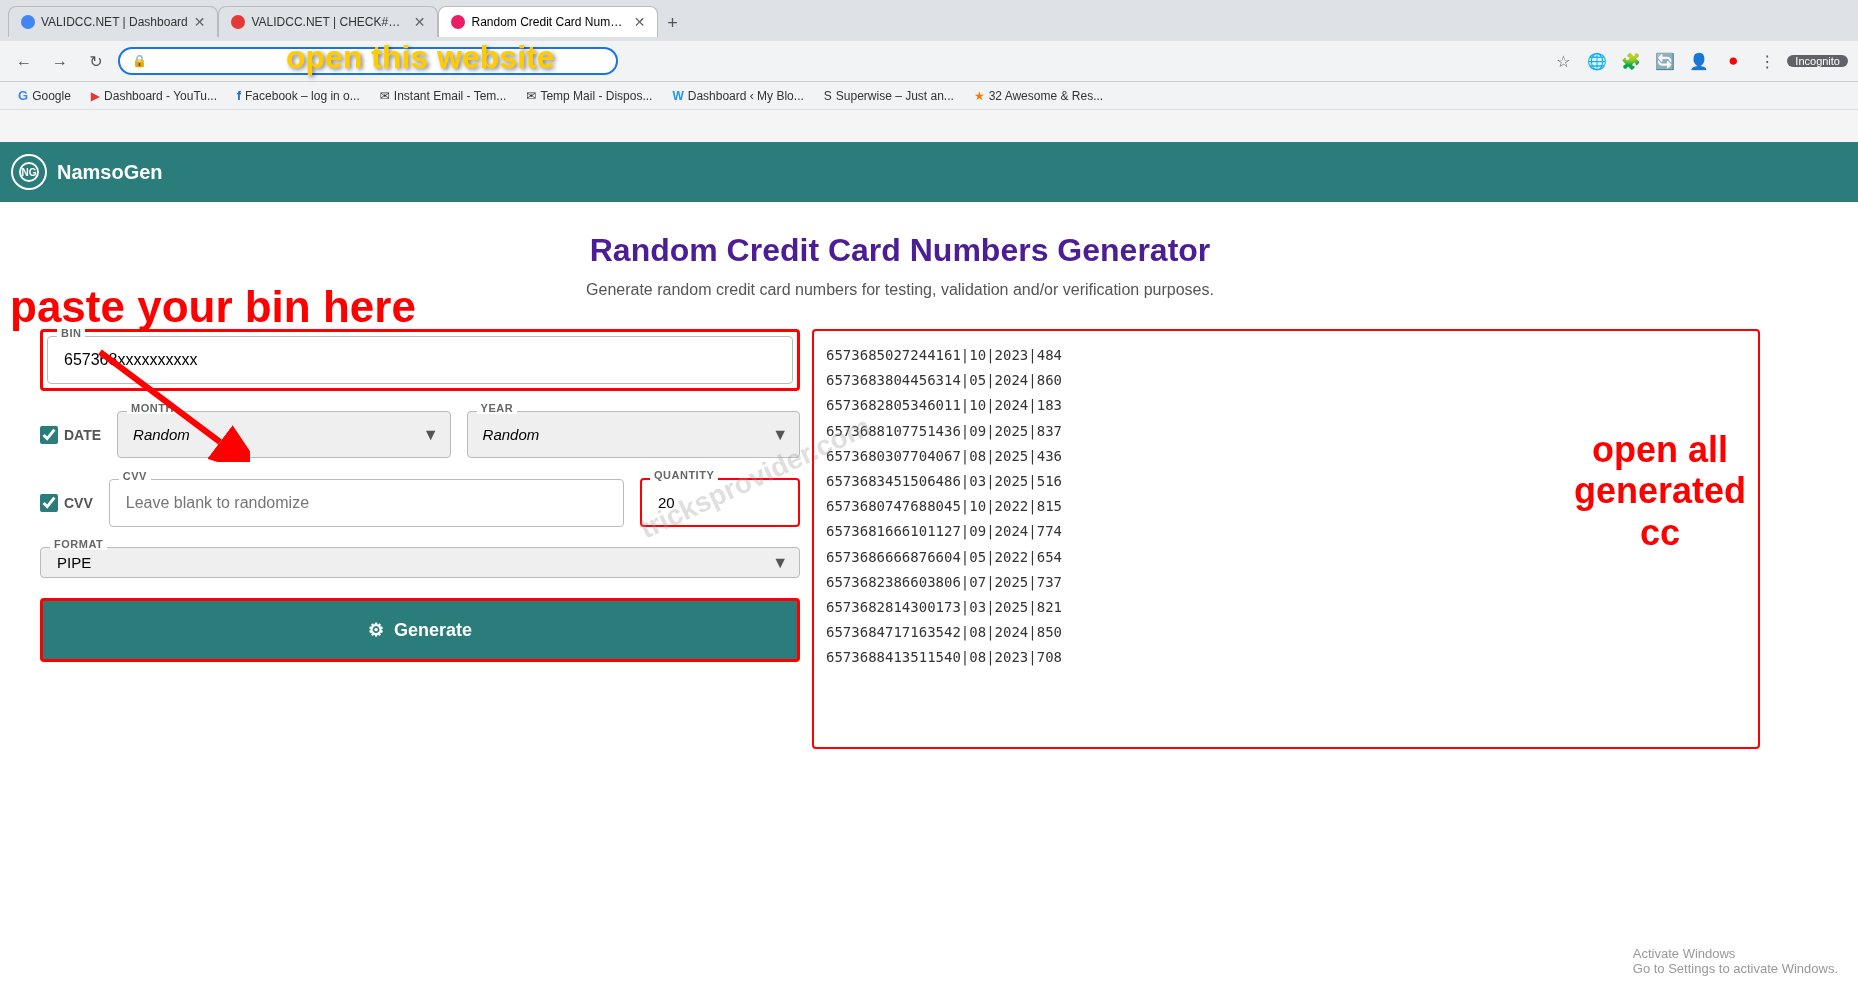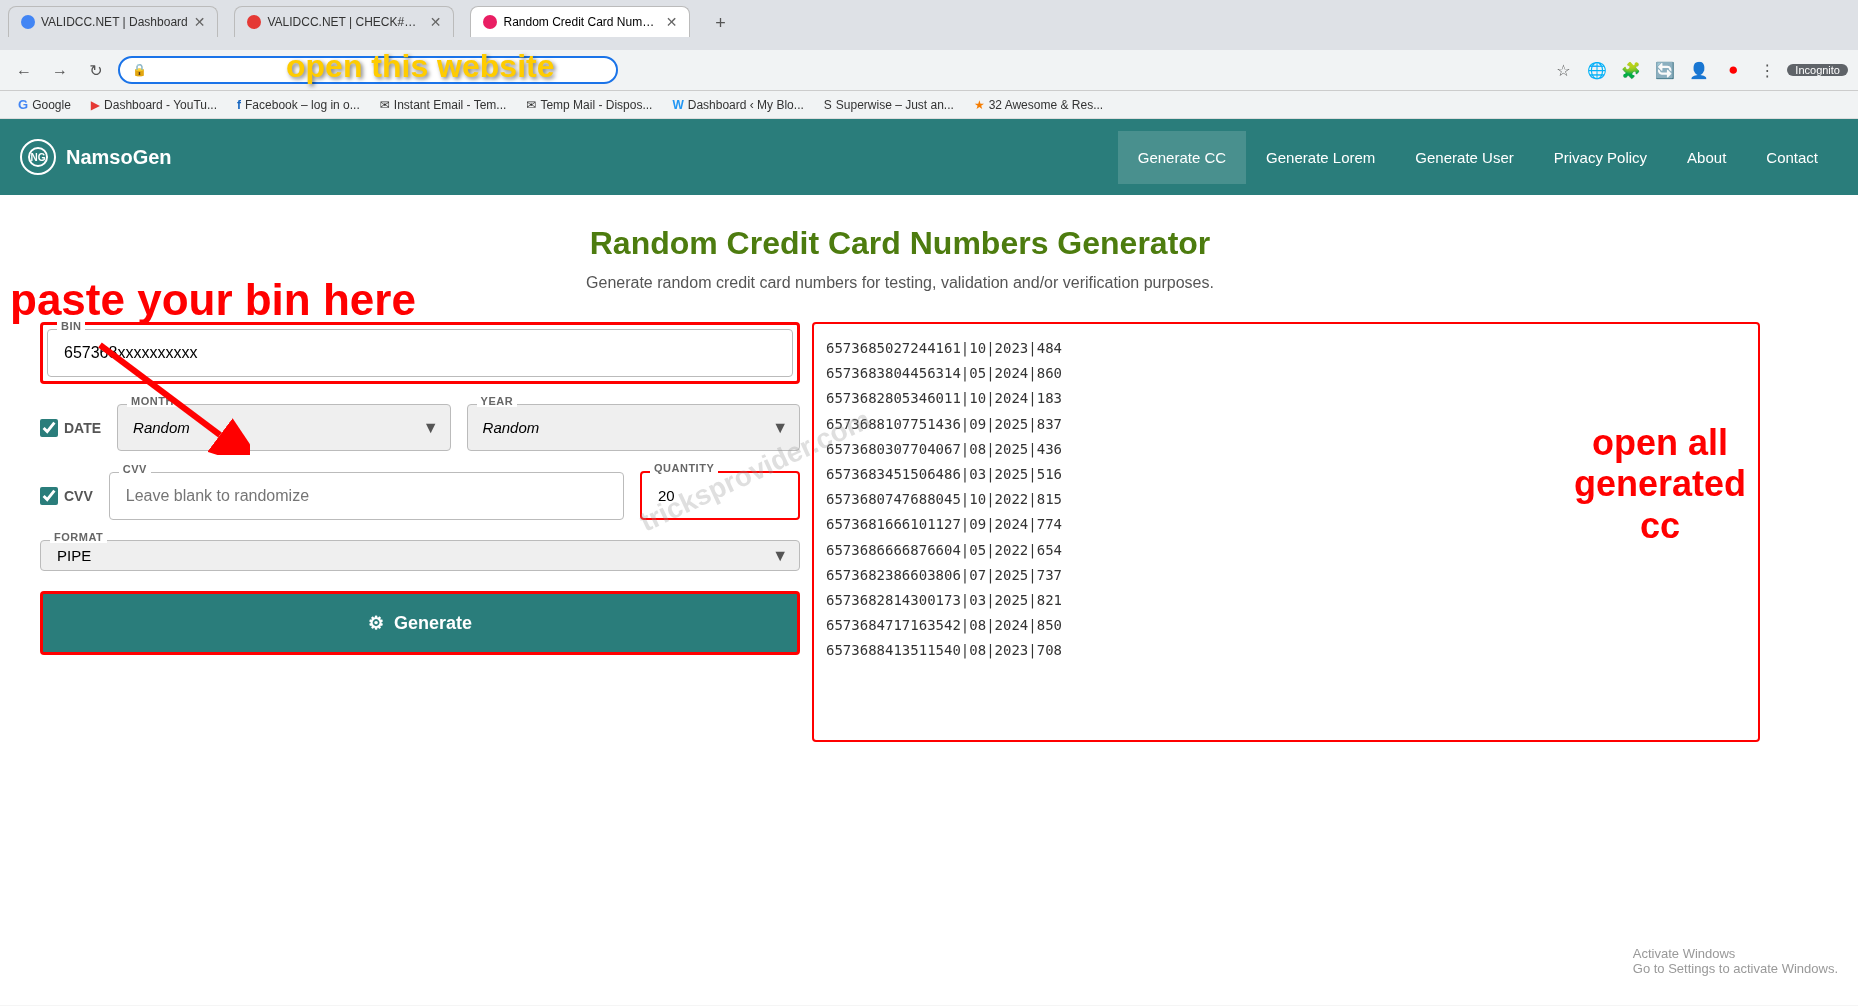--- a/index.html
+++ b/index.html
@@ -6,23 +6,23 @@
     body { font-family: Arial, sans-serif; background: #f5f5f5; }
 
     
     .browser-chrome {
       background: #dee1e6;
       padding: 0;
     }
     .browser-tabs {
       display: flex;
       align-items: flex-end;
-      padding: 6px 0 13px 0;
+      padding: 6px 0 4px 0;
       background: #dee1e6;
-      gap: 16px;
+      gap: 0;
       padding-left: 8px;
     }
     .browser-tab {
       display: flex;
       align-items: center;
       gap: 6px;
       padding: 7px 12px;
       border-radius: 8px 8px 0 0;
       font-size: 12px;
       background: #dee1e6;
@@ -166,22 +166,23 @@
     .website-container {
       background: #fff;
       min-height: calc(100vh - 120px);
     }
 
     
     .site-nav {
       background: #2a7d7b;
       display: flex;
       align-items: center;
-      padding: 0 20px;
-      height: 76px;
+      padding: 0 11px;
+      height: 60px;
+      margin-top: 32px;
     }
     .site-logo {
       display: flex;
       align-items: center;
       gap: 10px;
       color: white;
       font-weight: bold;
       font-size: 20px;
       text-decoration: none;
       margin-right: auto;
@@ -216,21 +217,21 @@
     .main-content {
       position: relative;
       padding: 30px 40px;
       max-width: 1800px;
     }
 
     .page-title {
       text-align: center;
       font-size: 32px;
       font-weight: bold;
-      color: #4d7c0f;
+      color: #4c1d95;
       margin-bottom: 12px;
     }
     .page-subtitle {
       text-align: center;
       font-size: 16px;
       color: #555;
       margin-bottom: 30px;
     }
 
     
@@ -523,28 +524,20 @@
 
   <nav class="site-nav">
     <div class="site-logo">
       <div class="logo-icon">
         <svg width="20" height="20" viewBox="0 0 20 20">
             <circle cx="10" cy="10" r="9" fill="none" stroke="white" stroke-width="2"></circle>
             <text x="10" y="14" text-anchor="middle" fill="white" font-size="10" font-weight="bold">NG</text>
           </svg>
       </div>
       <span>NamsoGen</span>
-    </div>
-    <div class="nav-links">
-      <a class="nav-link active">Generate CC</a>
-      <a class="nav-link">Generate Lorem</a>
-      <a class="nav-link">Generate User</a>
-      <a class="nav-link">Privacy Policy</a>
-      <a class="nav-link">About</a>
-      <a class="nav-link">Contact</a>
     </div>
   </nav>
 
   <div class="main-content" style="position:relative;">
 
     <div style="position:absolute; top:80px; left:10px; z-index:20; pointer-events:none;">
       <div style="color:red; font-size:44px; font-weight:900; font-family:Arial;">paste your bin here</div>
 
       <div style="position:absolute; top:60px; left:80px;">
         <svg width="160" height="120" viewBox="0 0 160 120">

